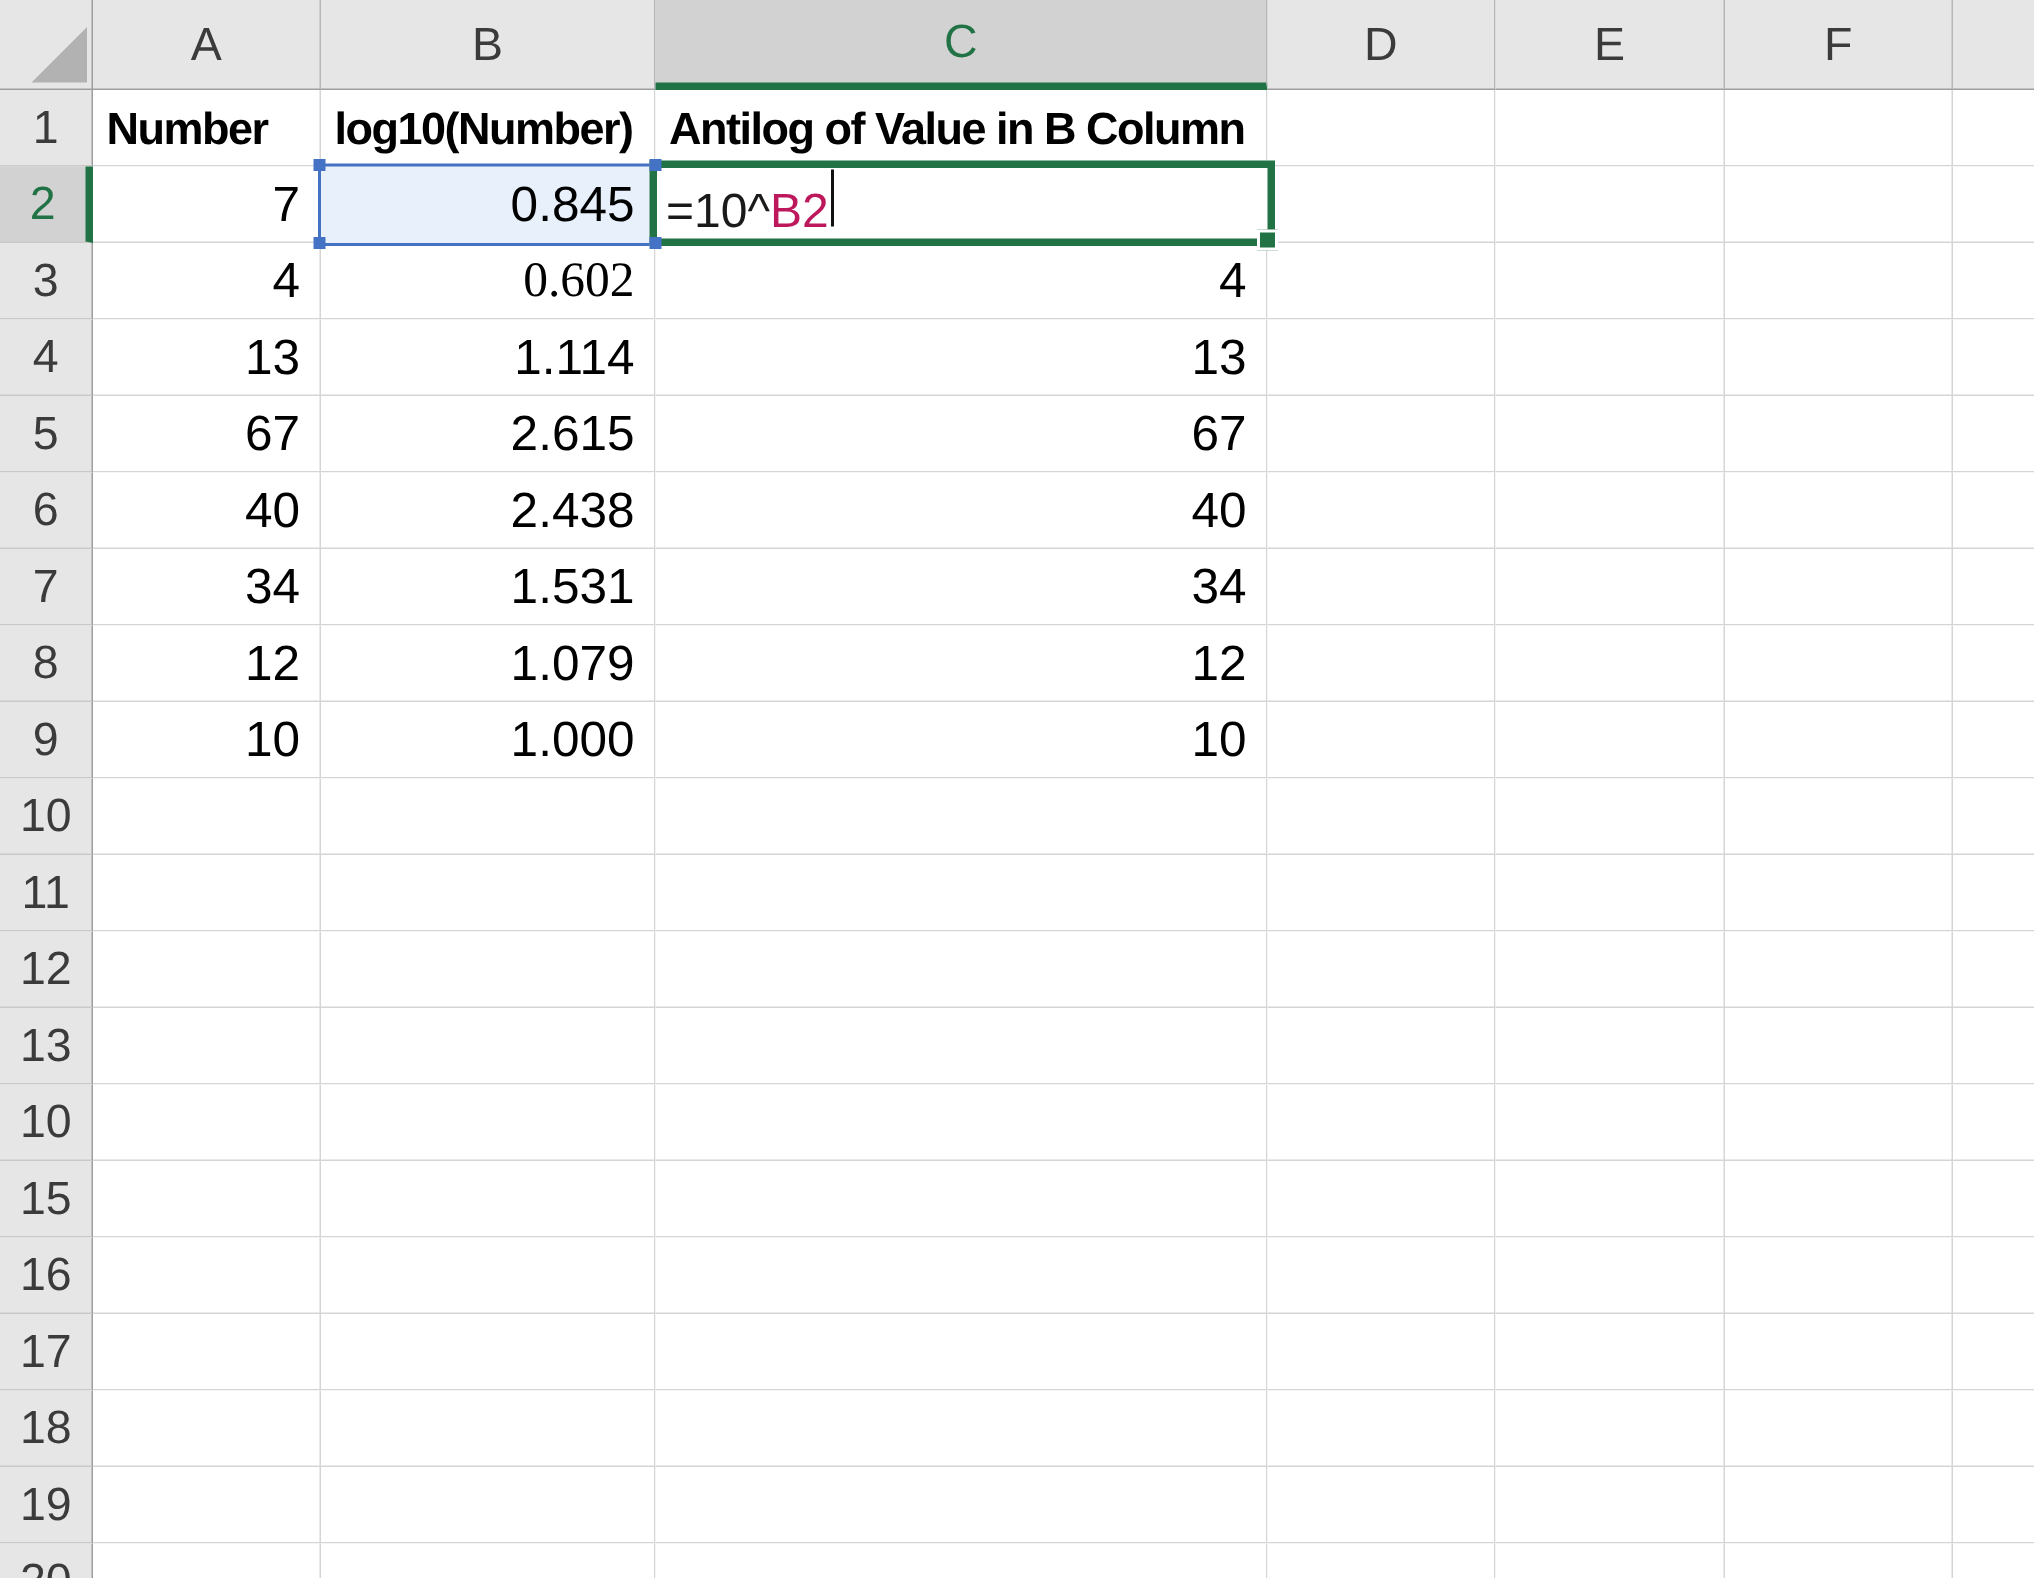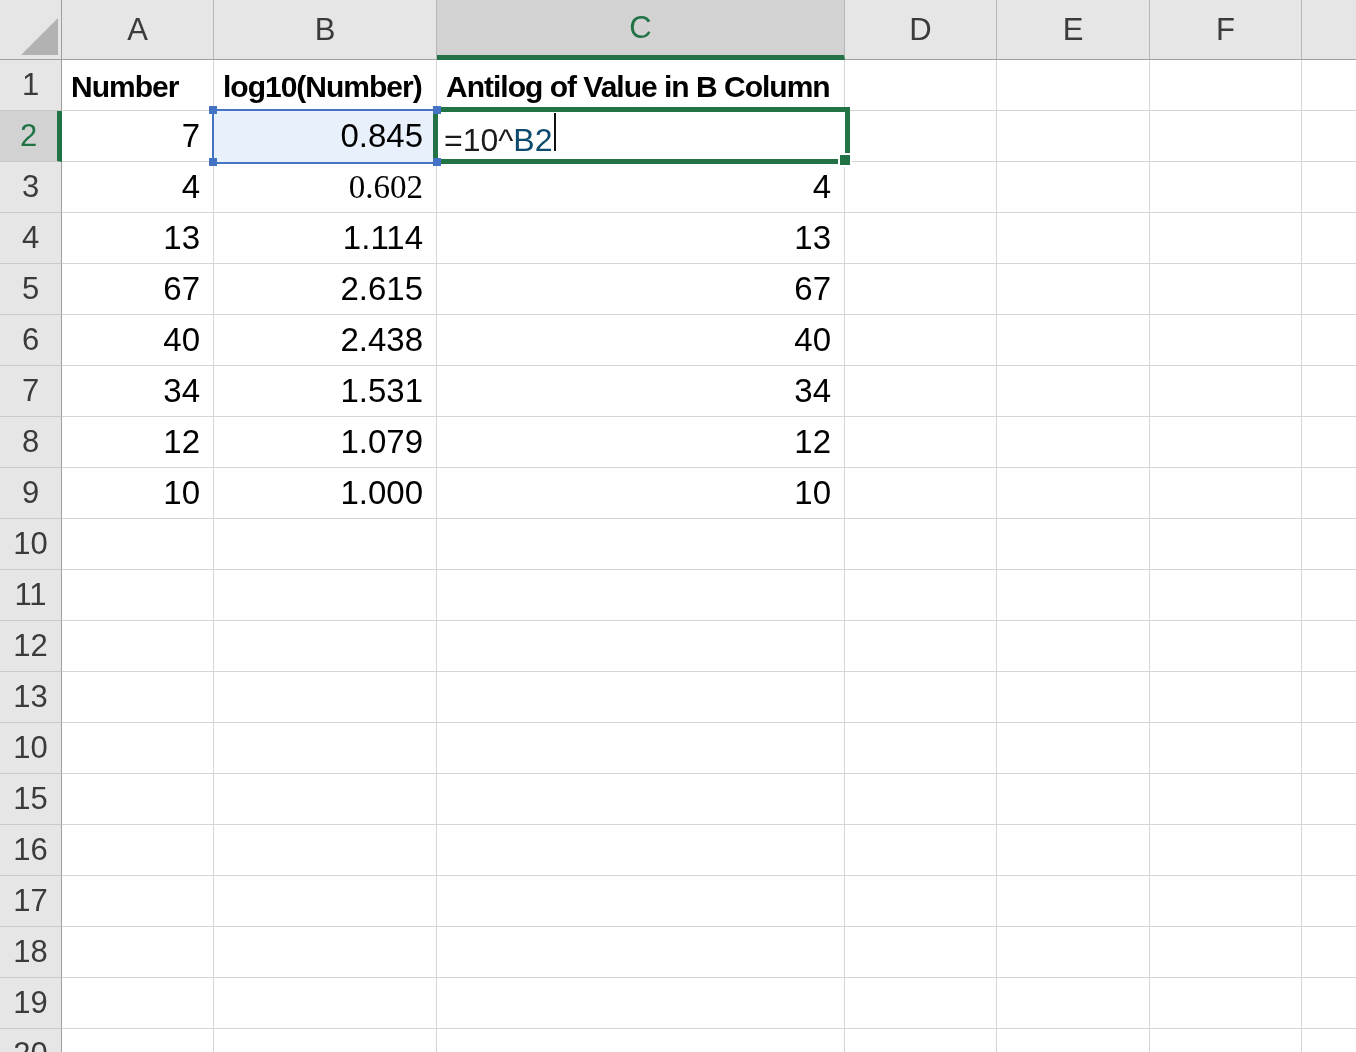--- a/index.html
+++ b/index.html
@@ -54,21 +54,21 @@
   }
   .handle {
     position:absolute; width:8px; height:8px; background:#4472C4; z-index:30;
   }
   .c2-box {
     position:absolute; left:433px; top:107px; width:417px; height:57px;
     border:5px solid #217346; background:#fff; box-sizing:border-box; z-index:20;
     display:flex; align-items:center; padding-left:6px;
     font-size:32px; color:#1a1a1a;
   }
-  .c2-box .ref { color:#0c4a6e; }
+  .c2-box .ref { color:#be185d; }
   .caret { display:inline-block; width:2px; height:38px; background:#111; margin-left:2px; }
   .fill-handle {
     position:absolute; left:838px; top:153px; width:10px; height:10px;
     background:#217346; border:2px solid #fff; box-sizing:content-box; z-index:26;
   }
 </style>
 </head>
 <body>
 
 <div class="sheet">

